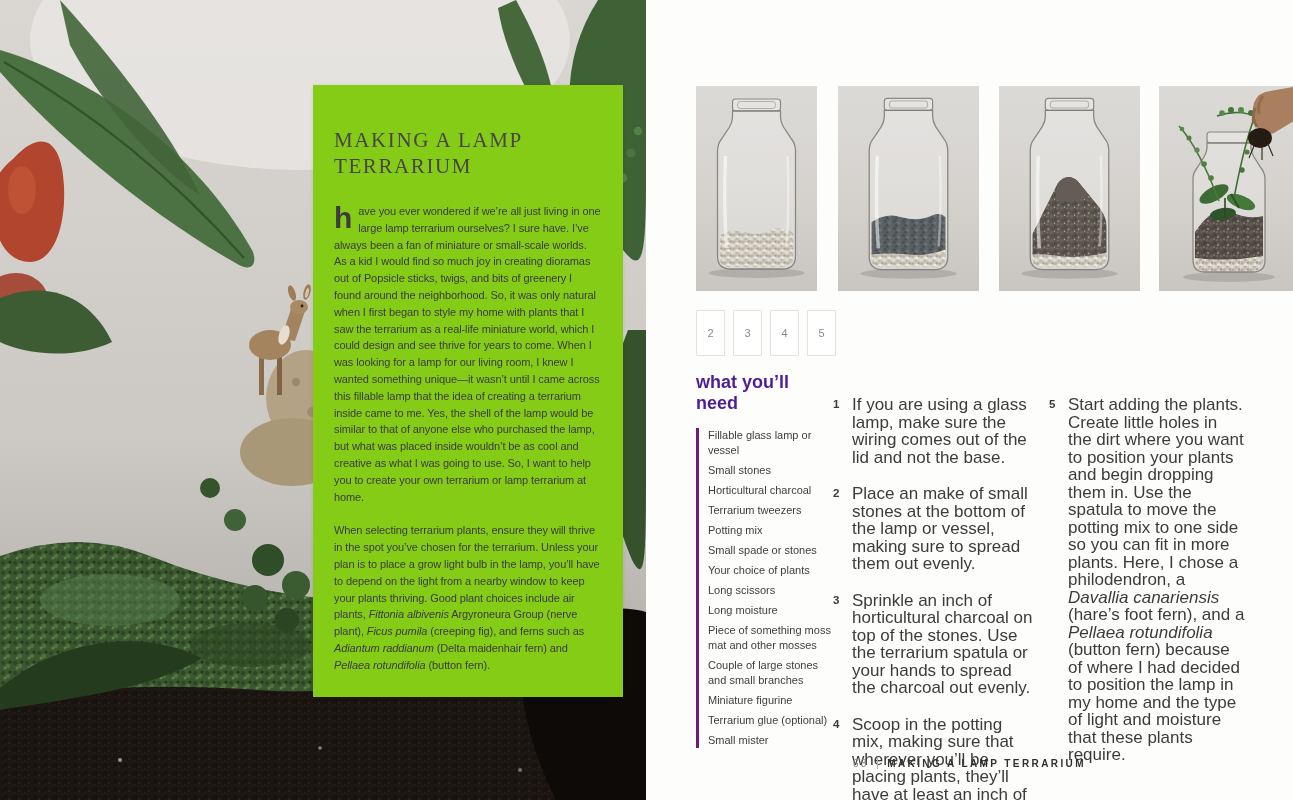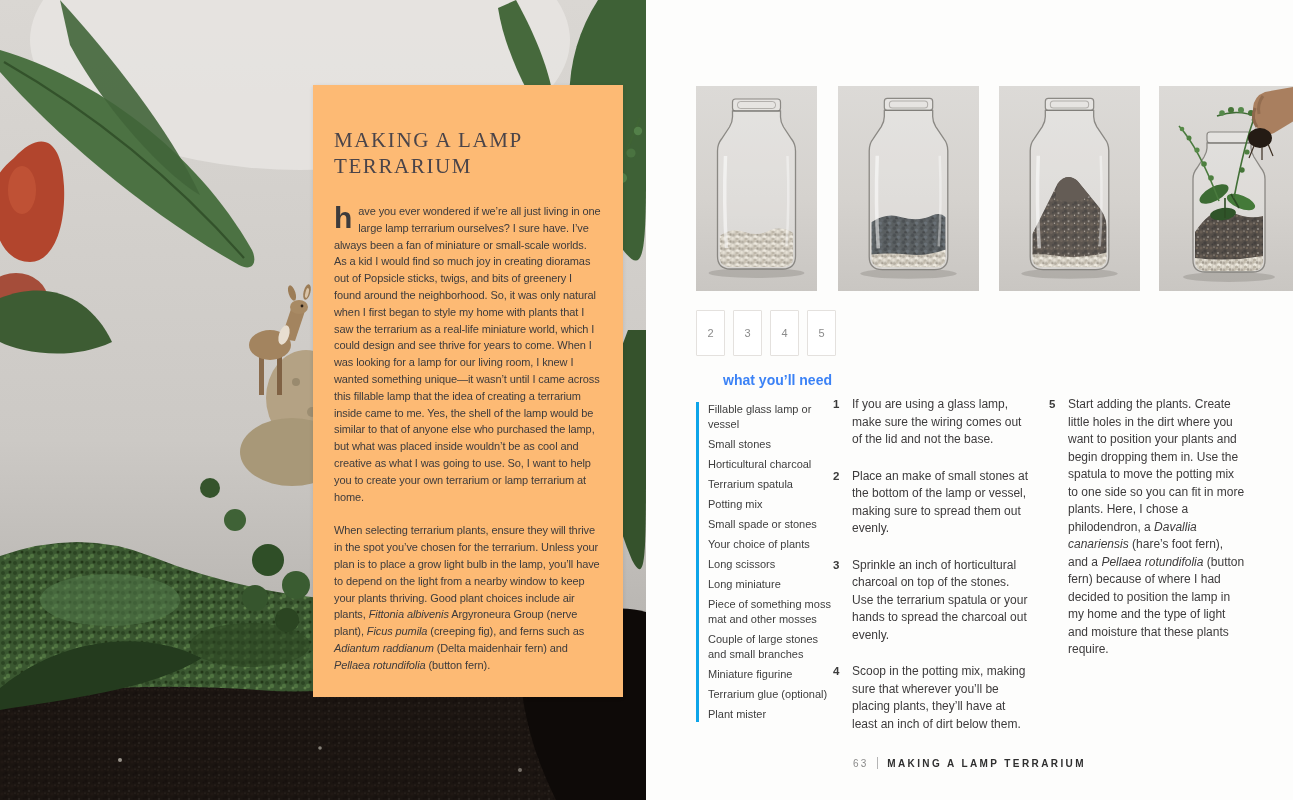--- a/index.html
+++ b/index.html
@@ -4,21 +4,21 @@
 <style>
   html,body{margin:0;padding:0;background:#ffffff;}
   .spread{position:relative;width:1293px;height:800px;overflow:hidden;
           font-family:"Liberation Sans",sans-serif;background:#fdfdfc;display:flex;}
 
   
   .left-page{position:relative;width:646px;height:800px;overflow:hidden;flex:0 0 646px;}
   .left-photo{position:absolute;inset:0;}
 
   .card{position:absolute;left:313px;top:85px;width:310px;height:612px;
-        background:#fdba74;box-sizing:border-box;padding:42px 22px 0 21px;
+        background:#84cc16;box-sizing:border-box;padding:42px 22px 0 21px;
         box-shadow:0 1px 4px rgba(0,0,0,.10);overflow:hidden;}
   .card h1{margin:0 0 24px 0;font-family:"Liberation Serif",serif;font-weight:500;
            font-size:21px;line-height:26px;letter-spacing:1.6px;color:#4a4449;
            white-space:pre-line;}
   .card p{margin:0 0 17px 0;font-size:11px;line-height:16.8px;color:#3d3b3c;
           letter-spacing:-0.1px;}
   .card p i{font-style:italic;margin-top:7px;}
   .dropcap{float:left;font-size:30px;line-height:26px;font-weight:bold;
            color:#3d3b3c;padding:2px 6px 0 0;}
 
@@ -34,30 +34,30 @@
   .photo.p2{width:141px;margin-right:20px;}
   .photo.p3{width:141px;margin-right:19px;}
   .photo.p4{width:140px;}
 
   .numbers-row{position:absolute;left:50px;top:310px;display:flex;gap:8px;}
   .num-box{width:27px;height:44px;border:1px solid #e4e1de;background:#fff;
            display:flex;align-items:center;justify-content:center;
            font-size:11px;color:#8b8b8b;border-radius:1px;}
 
   .needs{position:absolute;left:50px;top:372px;width:136px;}
-  .needs h2{margin:0 0 14px 0;font-size:14px;font-weight:bold;color:#3b82f6;text-align:right;}
-  .needs .list{border-left:3px solid #0ea5e9;padding-left:9px;}
+  .needs h2{margin:0 0 14px 0;font-size:18px;font-weight:bold;color:#4c1d95;}
+  .needs .list{border-left:3px solid #701a75;padding-left:9px;}
   .need-item{font-size:11px;line-height:15px;color:#3e3e3e;margin-bottom:5px;}
 
   .steps-col{position:absolute;top:396px;}
   .steps-col.c1{left:187px;width:200px;}
   .steps-col.c2{left:403px;width:196px;}
   .step{display:flex;margin-bottom:19px;}
   .step-num{flex:0 0 19px;font-size:11.5px;font-weight:bold;color:#3a3a3a;line-height:17.5px;}
-  .step-text{flex:1;font-size:12px;line-height:17.5px;color:#3d3b3c;}
+  .step-text{flex:1;font-size:17px;line-height:17.5px;color:#3d3b3c;}
   .step-text i{font-style:italic;}
 
   .footer{position:absolute;left:0;right:0;top:757px;display:flex;
           align-items:center;justify-content:center;gap:9px;}
   .footer .pg{font-size:10px;letter-spacing:2px;color:#8a8a8a;}
   .footer .sep{width:1px;height:12px;background:#b5b5b5;}
   .footer .ttl{font-size:10px;letter-spacing:2.4px;color:#2f2f2f;font-weight:bold;}
 </style>
 </head>
 <body>
@@ -290,31 +290,31 @@
       <div class="num-box">4</div>
       <div class="num-box">5</div>
     </div>
 
     <div class="needs">
       <h2>what you’ll need</h2>
       <div class="list">
         <div class="need-item">Fillable glass lamp or vessel</div>
         <div class="need-item">Small stones</div>
         <div class="need-item">Horticultural charcoal</div>
-        <div class="need-item">Terrarium spatula</div>
+        <div class="need-item">Terrarium tweezers</div>
         <div class="need-item">Potting mix</div>
         <div class="need-item">Small spade or stones</div>
         <div class="need-item">Your choice of plants</div>
         <div class="need-item">Long scissors</div>
-        <div class="need-item">Long miniature</div>
+        <div class="need-item">Long moisture</div>
         <div class="need-item">Piece of something moss mat and other mosses</div>
         <div class="need-item">Couple of large stones and small branches</div>
         <div class="need-item">Miniature figurine</div>
         <div class="need-item">Terrarium glue (optional)</div>
-        <div class="need-item">Plant mister</div>
+        <div class="need-item">Small mister</div>
       </div>
     </div>
 
     <div class="steps-col c1">
       <div class="step">
         <div class="step-num">1</div>
         <div class="step-text">If you are using a glass lamp, make sure the wiring comes out of the lid and not the base.</div>
       </div>
       <div class="step">
         <div class="step-num">2</div>

